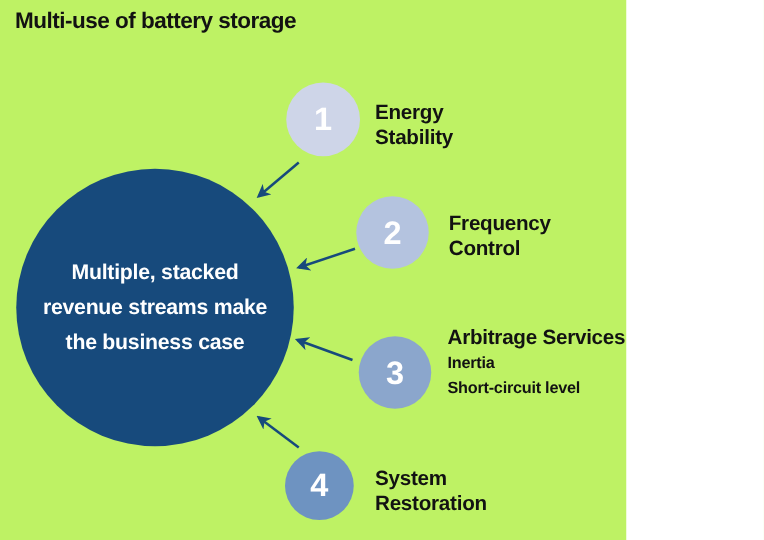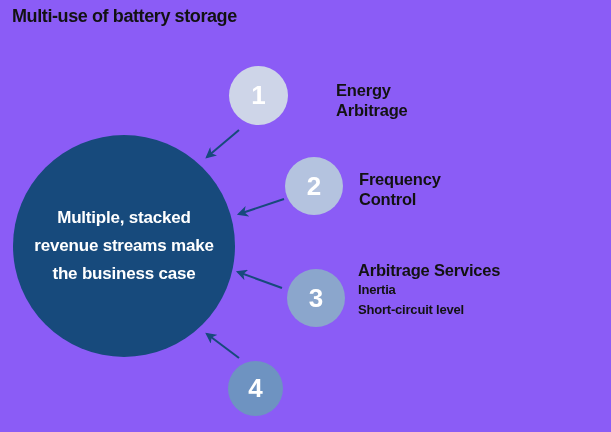--- a/index.html
+++ b/index.html
@@ -3,23 +3,23 @@
 <meta charset="utf-8">
 <style>
   html, body {
     margin: 0;
     padding: 0;
     background: #ffffff;
     font-family: "Liberation Sans", sans-serif;
   }
   .stage {
     position: relative;
-    width: 611px;
+    width: 501px;
     height: 432px;
-    background: #8b5cf6;
+    background: #bef264;
     overflow: hidden;
   }
   .page-title {
     position: absolute;
     left: 12px;
     top: 6px;
     margin: 0;
     font-size: 18px;
     font-weight: bold;
     letter-spacing: -0.4px;
@@ -72,21 +72,21 @@
   .item-label {
     position: absolute;
     color: var(--label-text, #121212);
     font-size: 16.5px;
     line-height: 20px;
     letter-spacing: -0.2px;
     white-space: nowrap;
   }
   .item-label .t { font-weight: bold; }
   .item-label .d { font-weight: bold; font-size: 13px; }
-  .label-1 { left: 300px; top: 80px; margin-left: 36px; }
+  .label-1 { left: 300px; top: 80px; }
   .label-2 { left: 359px; top: 169px; }
   .label-3 { left: 358px; top: 260px; }
   .label-4 { left: 300px; top: 373px; }
 </style>
 </head>
 <body>
 
 <div class="stage">
 
   <h1 class="page-title">Multi-use of battery storage</h1>
@@ -109,21 +109,21 @@
     <line x1="284" y1="199" x2="239" y2="214" stroke="#174A7C" stroke-width="2" marker-end="url(#ah)"></line>
     <line x1="282" y1="288" x2="238" y2="272" stroke="#174A7C" stroke-width="2" marker-end="url(#ah)"></line>
     <line x1="239" y1="358" x2="207" y2="334" stroke="#174A7C" stroke-width="2" marker-end="url(#ah)"></line>
   </svg>
 
   <div class="num-circle c1">
     <span>1</span>
   </div>
   <div class="item-label label-1">
     <div class="t">Energy</div>
-    <div class="t">Arbitrage</div>
+    <div class="t">Stability</div>
   </div>
 
   <div class="num-circle c2">
     <span>2</span>
   </div>
   <div class="item-label label-2">
     <div class="t">Frequency</div>
     <div class="t">Control</div>
   </div>
 
@@ -132,14 +132,18 @@
   </div>
   <div class="item-label label-3">
     <div class="t">Arbitrage Services</div>
     <div class="d">Inertia</div>
     <div class="d">Short-circuit level</div>
   </div>
 
   <div class="num-circle c4">
     <span>4</span>
   </div>
+  <div class="item-label label-4">
+    <div class="t">System</div>
+    <div class="t">Restoration</div>
+  </div>
 
 </div>
 
 </body></html>

